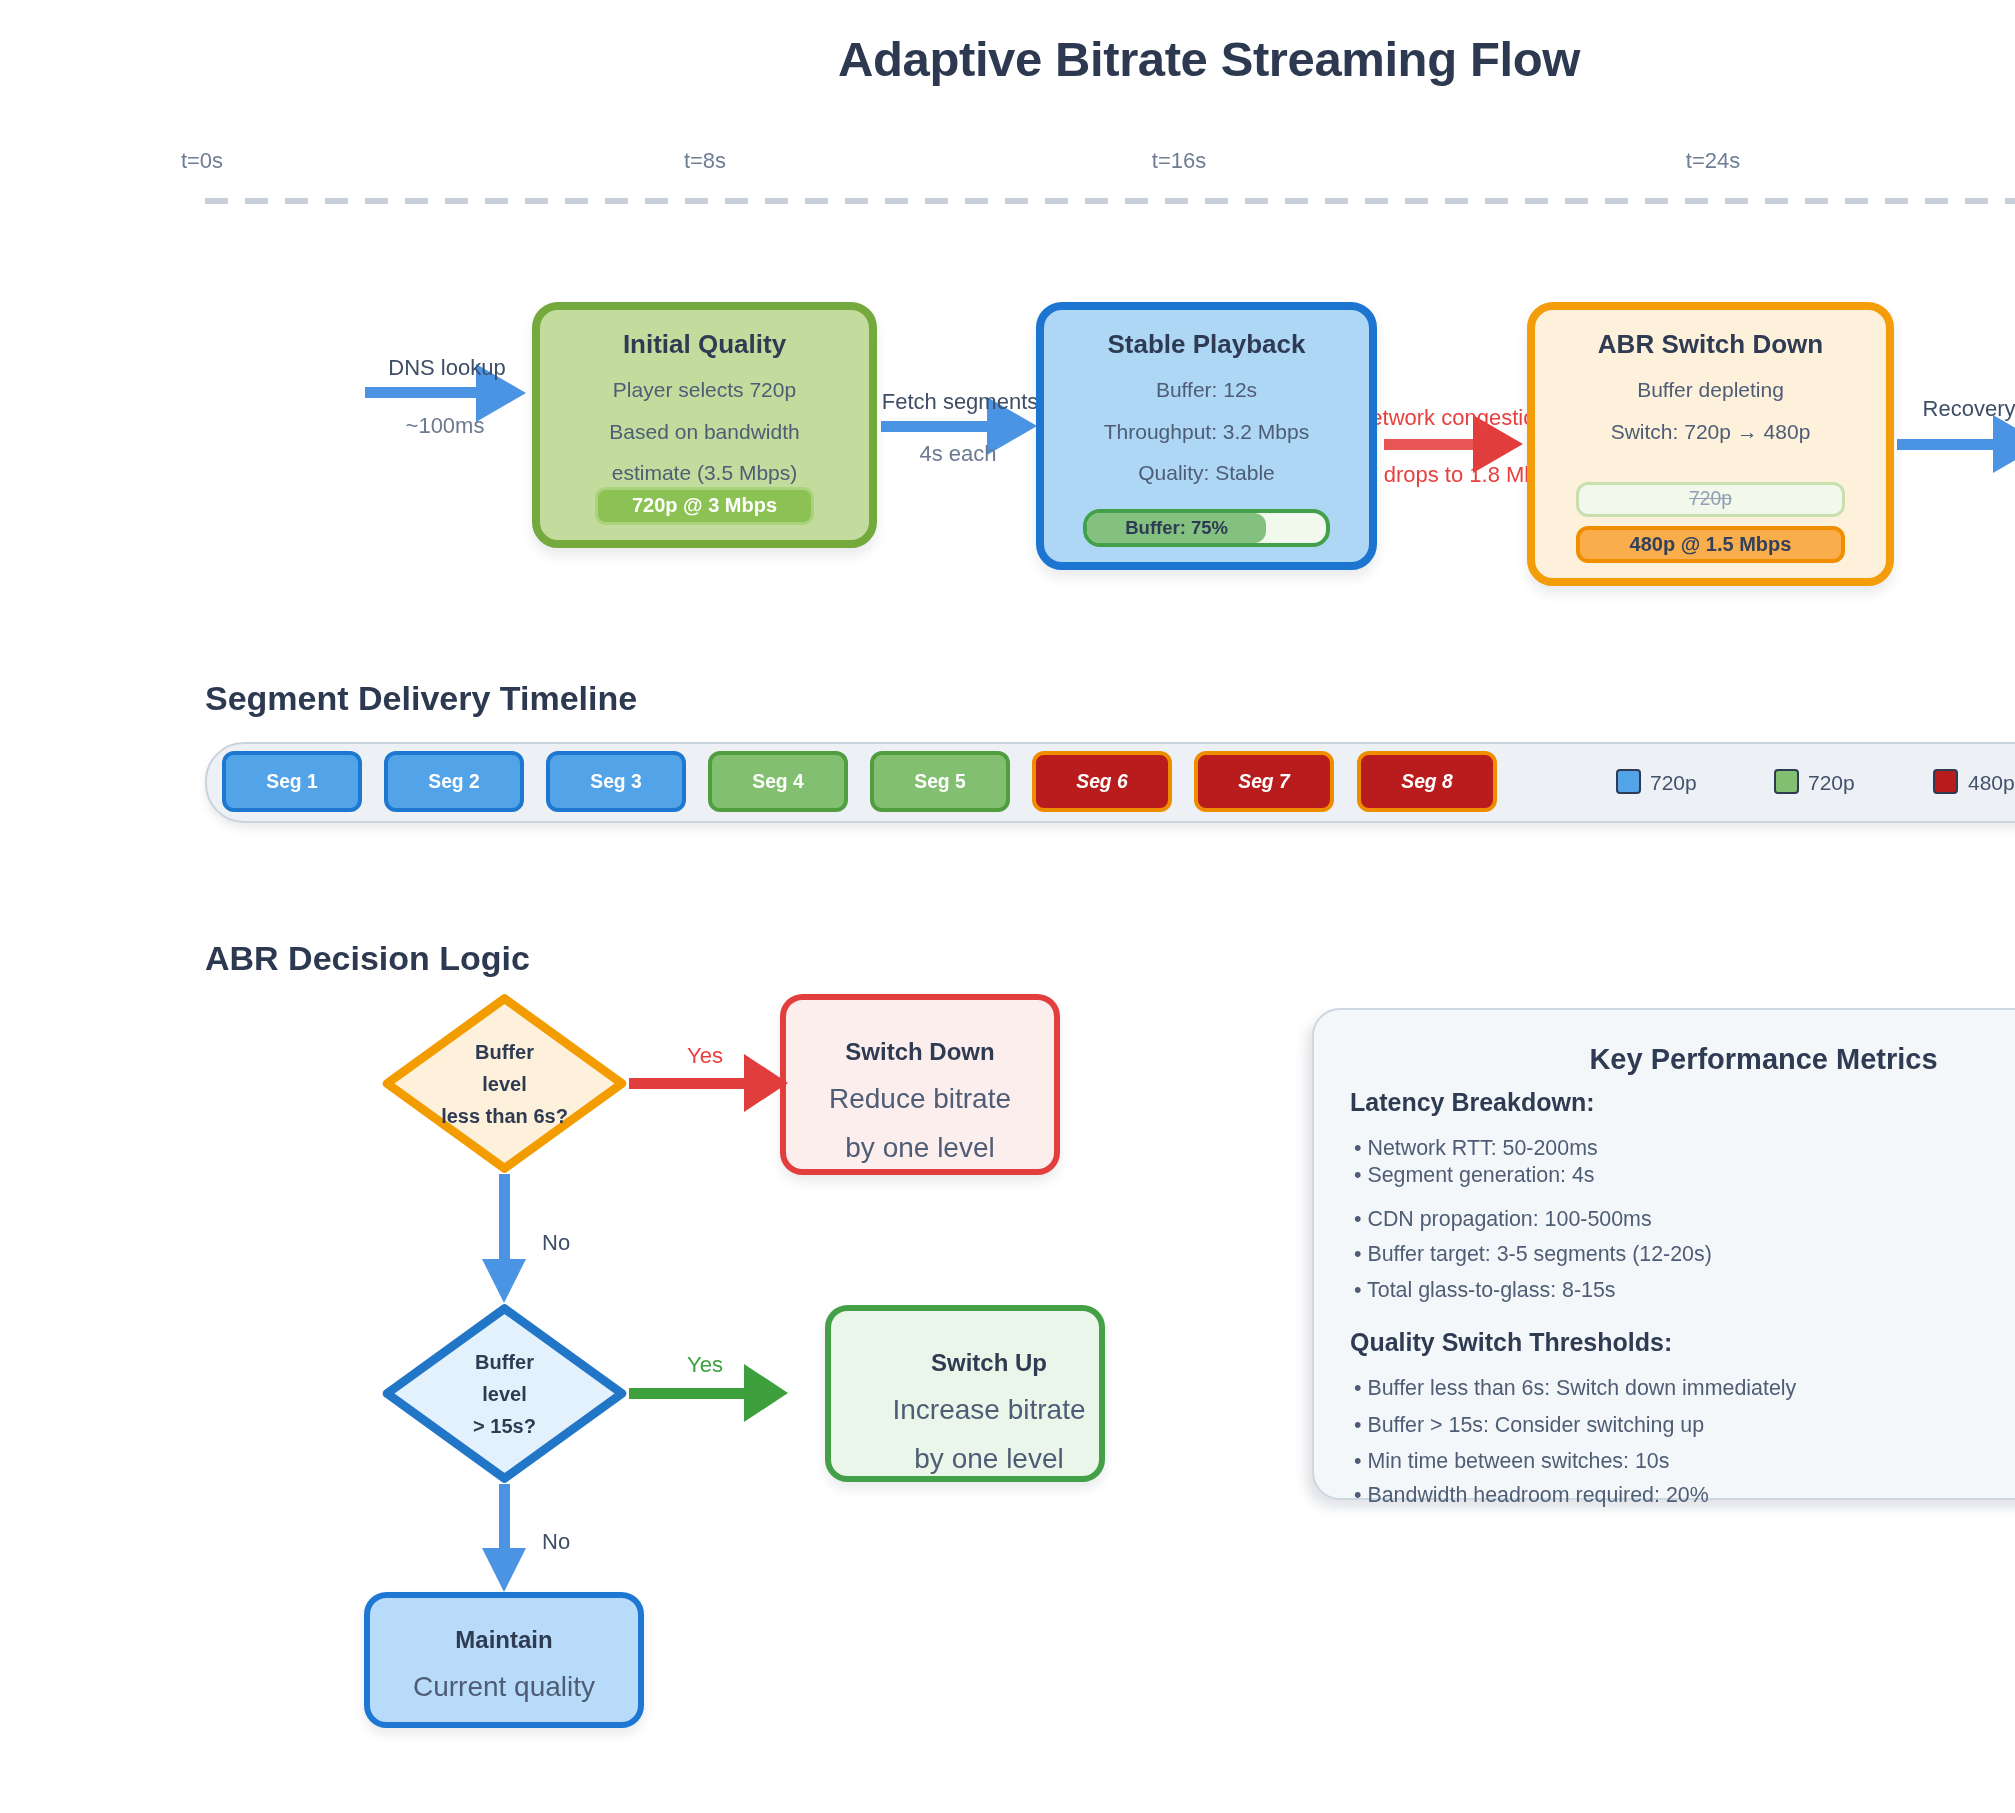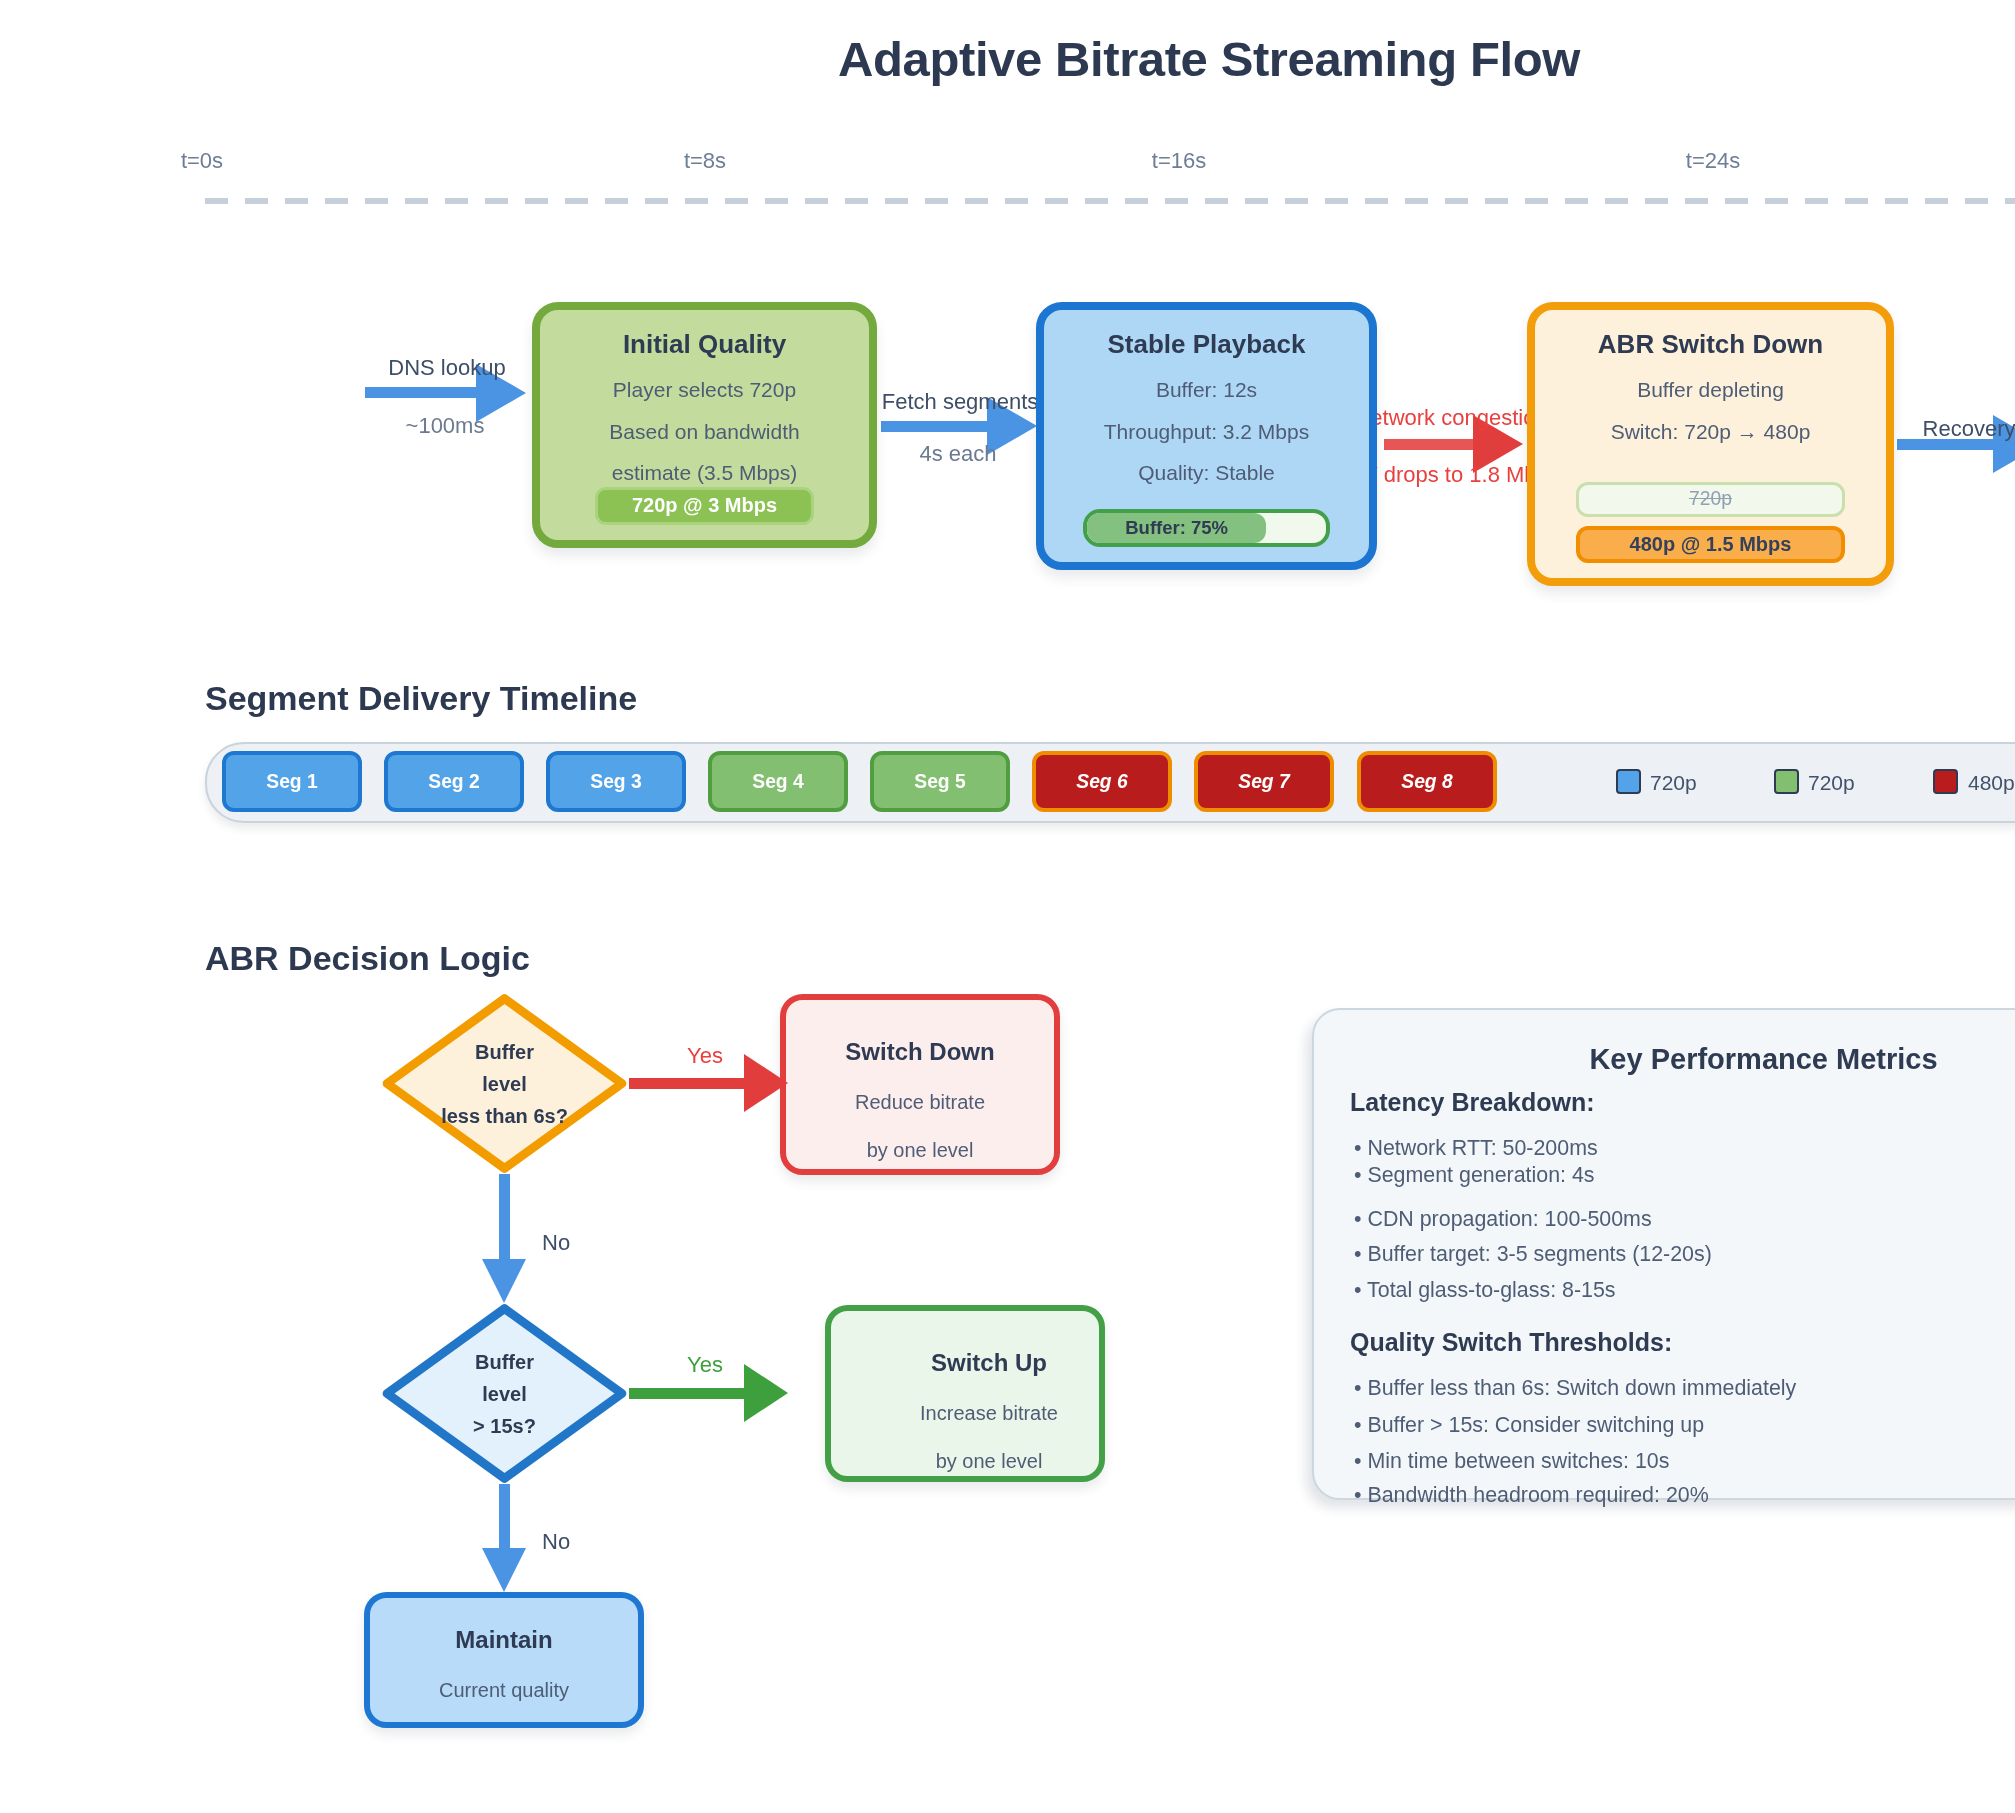--- a/index.html
+++ b/index.html
@@ -78,21 +78,21 @@
 
   
   .diamond-svg{overflow:visible;}
   .d-orange{fill:#fdf1dc;stroke:#f39c00;stroke-width:22;stroke-linejoin:round;}
   .d-blue{fill:#e3f1fc;stroke:#2176c7;stroke-width:22;stroke-linejoin:round;}
   .dtext{display:flex;flex-direction:column;align-items:center;justify-content:center;
          text-align:center;font-size:20px;font-weight:700;color:#2e3b52;line-height:32px;z-index:2;}
   .dbox{border-radius:22.6px;box-sizing:border-box;display:flex;flex-direction:column;align-items:center;
         text-align:center;box-shadow:0 6.4px 10.5px rgba(45,59,82,.10);}
   .dbox .dbox-title{font-size:24px;font-weight:700;color:#2e3b52;}
-  .dbox .dbox-line{font-size:20px;color:#4e5d75;margin-top:25px;}
+  .dbox .dbox-line{font-size:28px;color:#4e5d75;margin-top:17px;}
   .dbox.down{background:#fdeeee;border:6.4px solid #e33e3e;padding-top:38px;}
   .dbox.up{background:#eaf6ea;border:6.4px solid #43a047;padding-top:38px;padding-left:48px;}
   .dbox.keep{background:#b7dbf8;border:6.4px solid #1e77d3;padding-top:28px;}
 
   
   .panel{left:1312px;top:1008px;width:903px;height:492px;box-sizing:border-box;
          background:#f3f7fa;border:2.4px solid #cdd7e0;border-radius:28px;
          box-shadow:-5.6px 8px 12px rgba(45,59,82,.14);}
   .panel-title{left:1312px;top:1043px;width:903px;text-align:center;font-size:29px;font-weight:700;color:#2e3b52;}
   .mhead{left:1350px;font-size:25px;font-weight:700;color:#2e3b52;}
@@ -151,21 +151,21 @@
   <div class="abs alabel ctr" style="left:960px;top:389px">Fetch segments</div>
   <div class="abs alabel gray ctr" style="left:958px;top:441px">4s each</div>
 
   <div class="abs hshaft c-red" style="left:1384px;top:439px;width:89px"></div>
   <div class="abs hhead h-red" style="left:1473px;top:415px"></div>
   <div class="abs alabel red ctr" style="left:1451px;top:405px">Network congestion</div>
   <div class="abs alabel red ctr" style="left:1451px;top:462px">BW drops to 1.8 Mbps</div>
 
   <div class="abs hshaft c-blue" style="left:1897px;top:439px;width:96px"></div>
   <div class="abs hhead h-blue" style="left:1993px;top:415px"></div>
-  <div class="abs alabel ctr" style="left:1969px;top:416px">Recovery</div>
+  <div class="abs alabel ctr" style="left:1969px;top:396px">Recovery</div>
 
   <div class="abs h2" style="left:205px;top:679px">Segment Delivery Timeline</div>
   <div class="abs segwrap"></div>
 
   <div class="abs chip th-blue" style="left:222px">Seg 1</div>
   <div class="abs chip th-blue" style="left:384px">Seg 2</div>
   <div class="abs chip th-blue" style="left:546px">Seg 3</div>
   <div class="abs chip th-green" style="left:708px">Seg 4</div>
   <div class="abs chip th-green" style="left:870px">Seg 5</div>
   <div class="abs chip th-orange" style="left:1032px">Seg 6</div>

